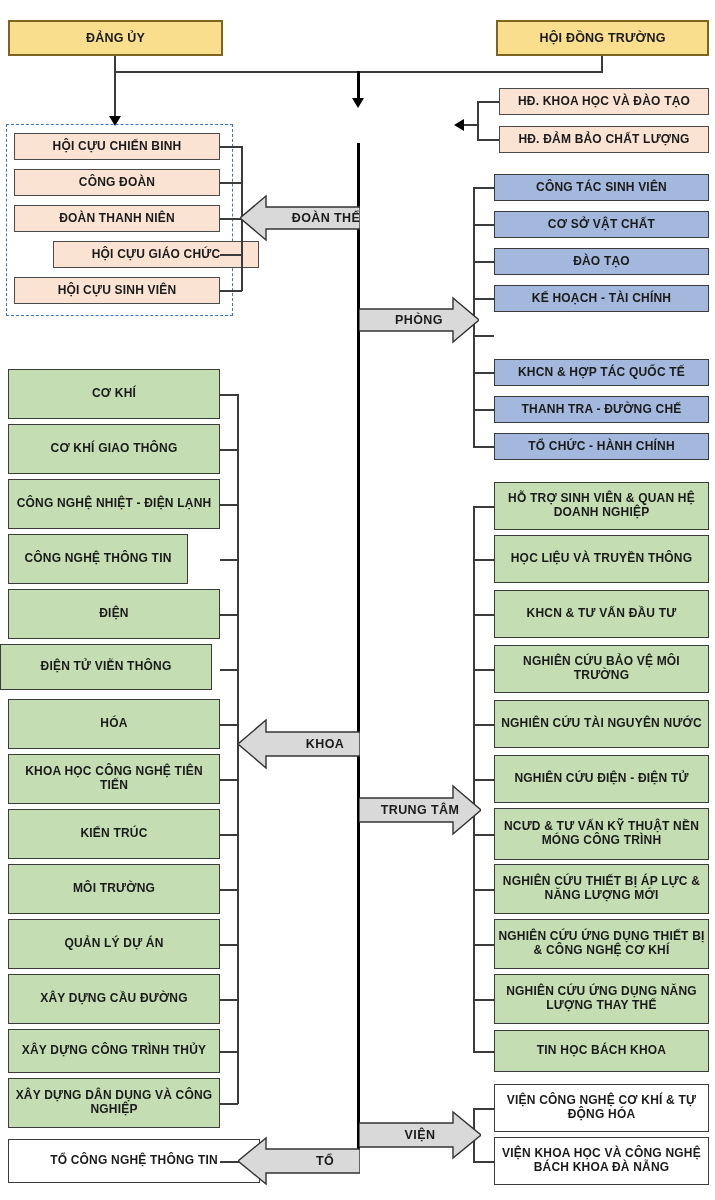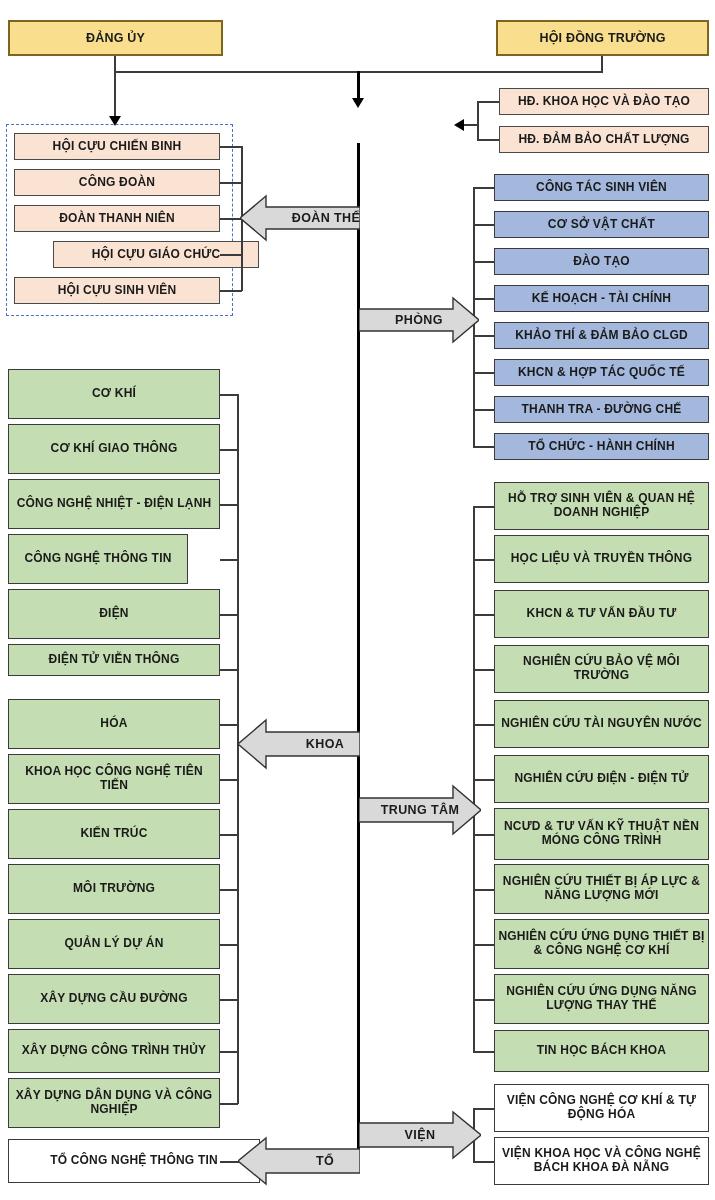--- a/index.html
+++ b/index.html
@@ -177,21 +177,20 @@
     <svg viewBox="0 0 120 48" preserveAspectRatio="none">
       <polygon points="0,24 26,2 26,13 120,13 120,35 26,35 26,46" fill="#D9D9D9" stroke="#333333" stroke-width="1.4"></polygon>
     </svg>
     <span class="ba-label">ĐOÀN THỂ</span>
   </div>
 
   <div class="box blue" style="left:494px; top:174px; width:215px; height:27px;">CÔNG TÁC SINH VIÊN</div>
   <div class="box blue" style="left:494px; top:211px; width:215px; height:27px;">CƠ SỞ VẬT CHẤT</div>
   <div class="box blue" style="left:494px; top:248px; width:215px; height:27px;">ĐÀO TẠO</div>
   <div class="box blue" style="left:494px; top:285px; width:215px; height:27px;">KẾ HOẠCH - TÀI CHÍNH</div>
-  <div class="box blue" style="left:494px; top:322px; width:215px; height:27px;">KHẢO THÍ &amp; ĐẢM BẢO CLGD</div>
   <div class="box blue" style="left:494px; top:359px; width:215px; height:27px;">KHCN &amp; HỢP TÁC QUỐC TẾ</div>
   <div class="box blue" style="left:494px; top:396px; width:215px; height:27px;">THANH TRA - ĐƯỜNG CHẾ</div>
   <div class="box blue" style="left:494px; top:433px; width:215px; height:27px;">TỔ CHỨC - HÀNH CHÍNH</div>
 
   <div class="hline" style="left:473px; top:187px; width:21px; height:1.5px;"></div>
   <div class="hline" style="left:473px; top:224px; width:21px; height:1.5px;"></div>
   <div class="hline" style="left:473px; top:261px; width:21px; height:1.5px;"></div>
   <div class="hline" style="left:473px; top:298px; width:21px; height:1.5px;"></div>
   <div class="hline" style="left:473px; top:335px; width:21px; height:1.5px;"></div>
   <div class="hline" style="left:473px; top:372px; width:21px; height:1.5px;"></div>
@@ -204,21 +203,21 @@
       <polygon points="120,24 94,2 94,13 0,13 0,35 94,35 94,46" fill="#D9D9D9" stroke="#333333" stroke-width="1.4"></polygon>
     </svg>
     <span class="ba-label">PHÒNG</span>
   </div>
 
   <div class="box green" style="left:8px; top:369px; width:212px; height:50px;">CƠ KHÍ</div>
   <div class="box green" style="left:8px; top:424px; width:212px; height:50px;">CƠ KHÍ GIAO THÔNG</div>
   <div class="box green" style="left:8px; top:479px; width:212px; height:50px;">CÔNG NGHỆ NHIỆT - ĐIỆN LẠNH</div>
   <div class="box green" style="left:8px; top:534px; width:180px; height:50px;">CÔNG NGHỆ THÔNG TIN</div>
   <div class="box green" style="left:8px; top:589px; width:212px; height:50px;">ĐIỆN</div>
-  <div class="box green" style="left:8px; top:644px; width:212px; height:32px;">ĐIỆN TỬ VIỄN THÔNG</div>
+  <div class="box green" style="left:0; top:644px; width:212px; height:46px;">ĐIỆN TỬ VIỄN THÔNG</div>
   <div class="box green" style="left:8px; top:699px; width:212px; height:50px;">HÓA</div>
   <div class="box green" style="left:8px; top:754px; width:212px; height:50px;">KHOA HỌC CÔNG NGHỆ TIÊN TIẾN</div>
   <div class="box green" style="left:8px; top:809px; width:212px; height:50px;">KIẾN TRÚC</div>
   <div class="box green" style="left:8px; top:864px; width:212px; height:50px;">MÔI TRƯỜNG</div>
   <div class="box green" style="left:8px; top:919px; width:212px; height:50px;">QUẢN LÝ DỰ ÁN</div>
   <div class="box green" style="left:8px; top:974px; width:212px; height:50px;">XÂY DỰNG CẦU ĐƯỜNG</div>
   <div class="box green" style="left:8px; top:1029px; width:212px; height:44px;">XÂY DỰNG CÔNG TRÌNH THỦY</div>
   <div class="box green" style="left:8px; top:1078px; width:212px; height:50px;">XÂY DỰNG DÂN DỤNG VÀ CÔNG NGHIỆP</div>
 
   <div class="hline" style="left:220px; top:394px; width:18px; height:1.5px;"></div>

